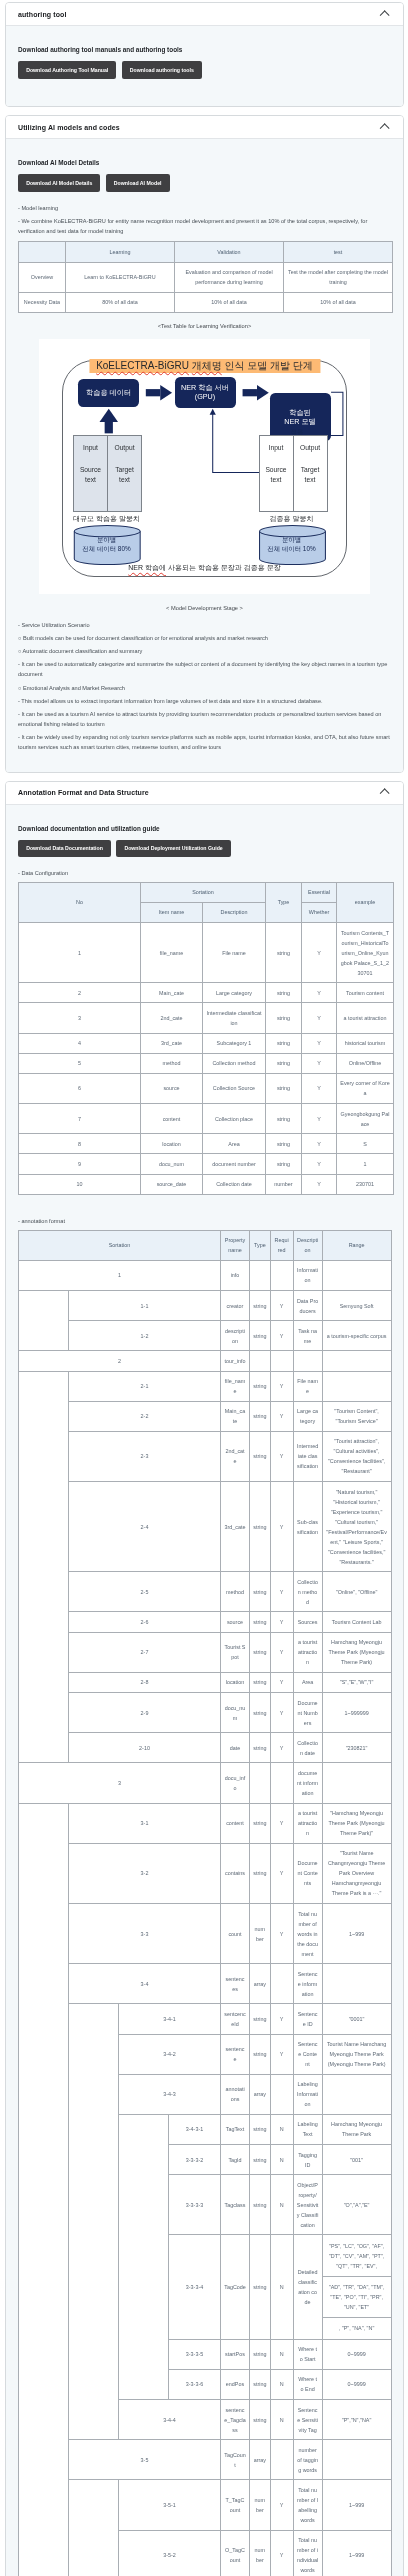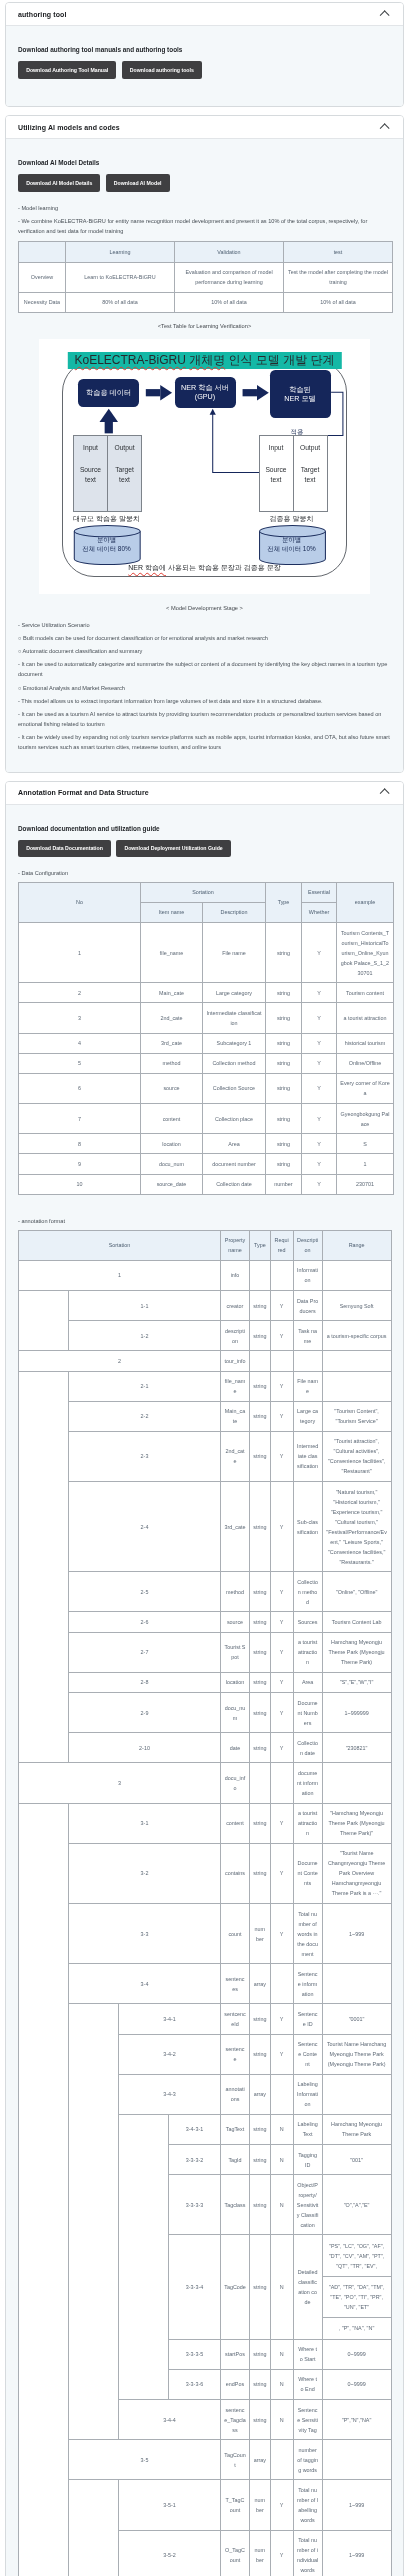--- a/index.html
+++ b/index.html
@@ -21,21 +21,21 @@
   .ba{word-break:break-all;}
   .ind{border-top:none !important;border-bottom:none !important;}
   .parts{padding:0 !important;}
   .parts div{padding:5.2px 3.1px;}
   .parts div + div{border-top:0.5px solid #a9aeb4;}
   .cap{font-size:5.7px;color:#45494e;text-align:center;margin:10.3px 0 9.3px;}
   
   .fig-wrap{background:#fff;width:312px;margin:2.1px auto 0;padding:11.3px 9.3px 15.5px;}
   .fig{position:relative;width:294px;height:229px;margin:0 auto;font-family:"Liberation Sans",sans-serif;}
   .fig-frame{position:absolute;left:4.1px;right:4.1px;top:10.3px;bottom:2.1px;border:1.3px solid #63676d;border-radius:32px;}
-  .fig-title{position:absolute;top:2px;left:50%;transform:translateX(-50%);background:#14b8a6;padding:0 7.2px;font-size:12px;color:#26292d;white-space:nowrap;z-index:3;}
+  .fig-title{position:absolute;top:9px;left:50%;transform:translateX(-50%);background:#fdba74;padding:0 7.2px;font-size:10px;color:#26292d;white-space:nowrap;z-index:3;}
   .wavy{text-decoration:underline;text-decoration-style:wavy;text-decoration-color:#e03c31;text-decoration-thickness:0.5px;text-underline-offset:2.1px;}
   .fig-svg{position:absolute;left:0;top:0;width:294px;height:229px;z-index:1;pointer-events:none;}
   .nbox{position:absolute;background:#15265a;color:#fff;border-radius:5.2px;display:flex;align-items:center;justify-content:center;text-align:center;font-size:7.2px;line-height:1.3;white-space:pre-line;z-index:2;}
   .mini{position:absolute;display:flex;border:0.8px solid #7d838a;z-index:2;}
   .mini-col{flex:1;text-align:center;font-size:6.7px;color:#2c2f33;padding-top:7.7px;}
   .mini-col + .mini-col{border-left:0.8px solid #7d838a;}
   .mini-col .io{margin-bottom:14.4px;}
   .mini-col .st{white-space:pre-line;line-height:1.5;}
   .mini.l{background:#dde3eb;}
   .mini.r{background:#fff;}
@@ -132,21 +132,21 @@
 
             <path d="M 31 352 v 54 a 64 11 0 0 0 128 0 v -54" fill="#b9cde8" stroke="#1d2f5e" stroke-width="2"></path>
             <ellipse cx="95" cy="352" rx="64" ry="11" fill="#b9cde8" stroke="#1d2f5e" stroke-width="2"></ellipse>
 
             <path d="M 391 352 v 54 a 64 11 0 0 0 128 0 v -54" fill="#b9cde8" stroke="#1d2f5e" stroke-width="2"></path>
             <ellipse cx="455" cy="352" rx="64" ry="11" fill="#b9cde8" stroke="#1d2f5e" stroke-width="2"></ellipse>
           </svg>
           <div class="nbox" style="left:20.6px;top:29px;width:61px;height:28px;">학습용 데이터</div>
           <div class="nbox" style="left:117px;top:27px;width:61px;height:31px;">NER 학습 서버
 (GPU)</div>
-          <div class="nbox" style="left:212px;top:20px;width:61px;height:48px;">학습된
+          <div class="nbox" style="left:212px;top:43px;width:61px;height:48px;">학습된
 NER 모델</div>
           <div class="mini l" style="left:15.5px;top:85px;width:67px;height:75px;">
             <div class="mini-col">
               <div class="io">Input</div>
               <div class="st">Source
 text</div>
             </div>
             <div class="mini-col">
               <div class="io">Output</div>
               <div class="st">Target

